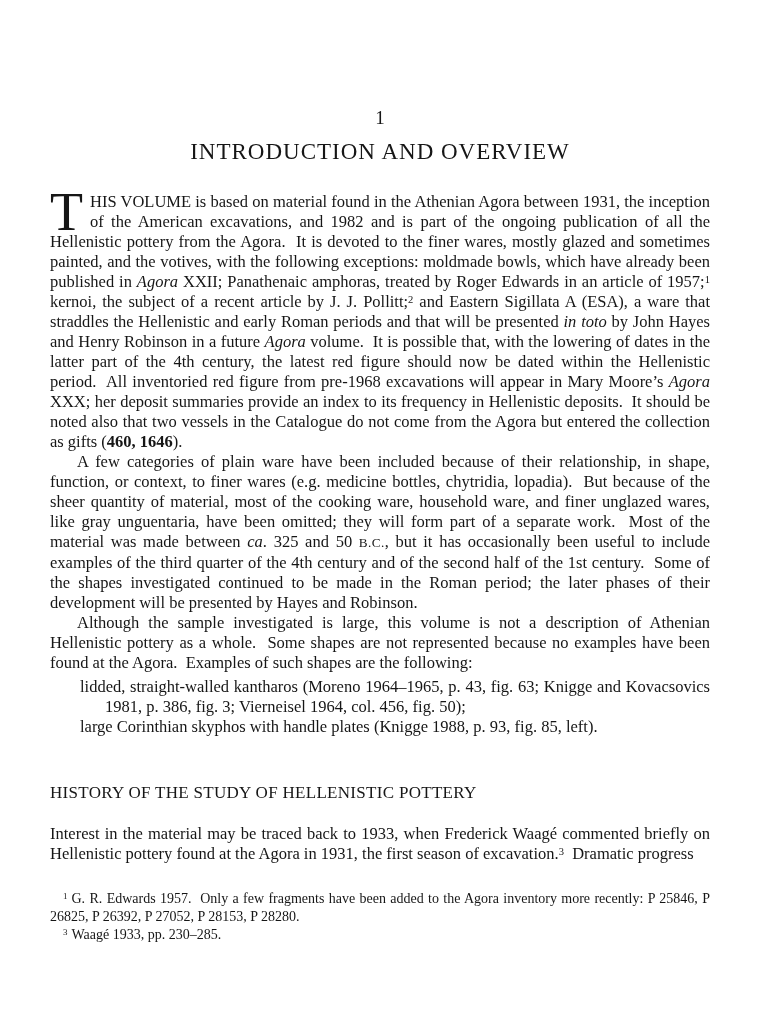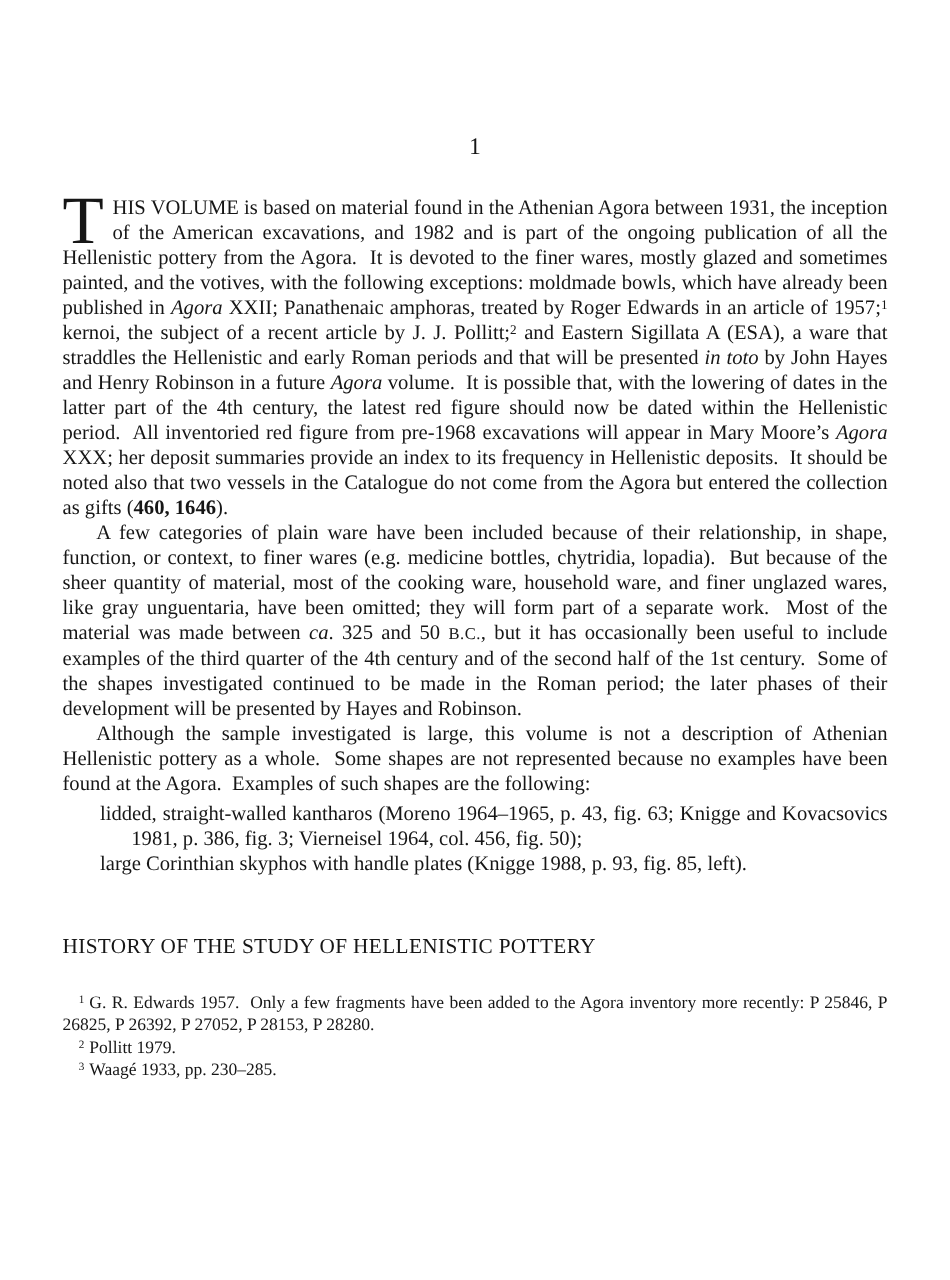--- a/index.html
+++ b/index.html
@@ -93,38 +93,39 @@
   i { font-style: italic; }
   b { font-weight: bold; }
 </style>
 </head>
 <body>
 
 <div class="page">
 
   <div class="page-number">1</div>
 
+  <h1 class="chapter-title">INTRODUCTION AND OVERVIEW</h1>
 
   <div class="body-text">
 
     <p class="para"><span class="dropcap">T</span><span><span>HIS VOLUME is based on material found in the Athenian Agora between 1931, the inception of the American excavations, and 1982 and is part of the ongoing publication of all the Hellenistic pottery from the Agora.&nbsp; It is devoted to the finer wares, mostly glazed and sometimes painted, and the votives, with the following exceptions: moldmade bowls, which have already been published in </span><i>Agora</i><span> XXII; Panathenaic amphoras, treated by Roger Edwards in an article of 1957;</span><sup>1</sup><span> kernoi, the subject of a recent article by J. J. Pollitt;</span><sup>2</sup><span> and Eastern Sigillata A (ESA), a ware that straddles the Hellenistic and early Roman periods and that will be presented </span><i>in toto</i><span> by John Hayes and Henry Robinson in a future </span><i>Agora</i><span> volume.&nbsp; It is possible that, with the lowering of dates in the latter part of the 4th century, the latest red figure should now be dated within the Hellenistic period.&nbsp; All inventoried red figure from pre-1968 excavations will appear in Mary Moore’s </span><i>Agora</i><span> XXX; her deposit summaries provide an index to its frequency in Hellenistic deposits.&nbsp; It should be noted also that two vessels in the Catalogue do not come from the Agora but entered the collection as gifts (</span><b>460, 1646</b><span>).</span></span></p>
 
     <p class="para indent"><span>A few categories of plain ware have been included because of their relationship, in shape, function, or context, to finer wares (e.g. medicine bottles, chytridia, lopadia).&nbsp; But because of the sheer quantity of material, most of the cooking ware, household ware, and finer unglazed wares, like gray unguentaria, have been omitted; they will form part of a separate work.&nbsp; Most of the material was made between </span><i>ca</i><span>. 325 and 50 </span><span class="sc">B.C.</span><span>, but it has occasionally been useful to include examples of the third quarter of the 4th century and of the second half of the 1st century.&nbsp; Some of the shapes investigated continued to be made in the Roman period; the later phases of their development will be presented by Hayes and Robinson.</span></p>
 
     <p class="para indent"><span>Although the sample investigated is large, this volume is not a description of Athenian Hellenistic pottery as a whole.&nbsp; Some shapes are not represented because no examples have been found at the Agora.&nbsp; Examples of such shapes are the following:</span></p>
 
     <ul class="shape-list">
       <li>lidded, straight-walled kantharos (Moreno 1964–1965, p. 43, fig. 63; Knigge and Kovacsovics 1981, p. 386, fig. 3; Vierneisel 1964, col. 456, fig. 50);</li>
       <li>large Corinthian skyphos with handle plates (Knigge 1988, p. 93, fig. 85, left).</li>
     </ul>
 
     <h2 class="section-heading"><span>HISTORY OF THE STUDY OF HELLENISTIC POTTERY</span><br></h2>
 
+    <p class="para after-heading"><span>Interest in the material may be traced back to 1933, when Frederick Waagé commented briefly on Hellenistic pottery found at the Agora in 1931, the first season of excavation.</span><sup>3</sup><span>&nbsp; Dramatic progress</span></p>
 
   </div>
 
   <div class="footnotes">
     <p class="footnote"><sup>1</sup><span>G. R. Edwards 1957.&nbsp; Only a few fragments have been added to the Agora inventory more recently: P 25846, P 26825, P 26392, P 27052, P 28153, P 28280.</span></p>
-    <p class="footnote"><sup>2</sup><span>Pollitt 1979.</span></p>
     <p class="footnote"><sup>3</sup><span>Waagé 1933, pp. 230–285.</span></p>
   </div>
 
 </div>
 
 </body></html>

